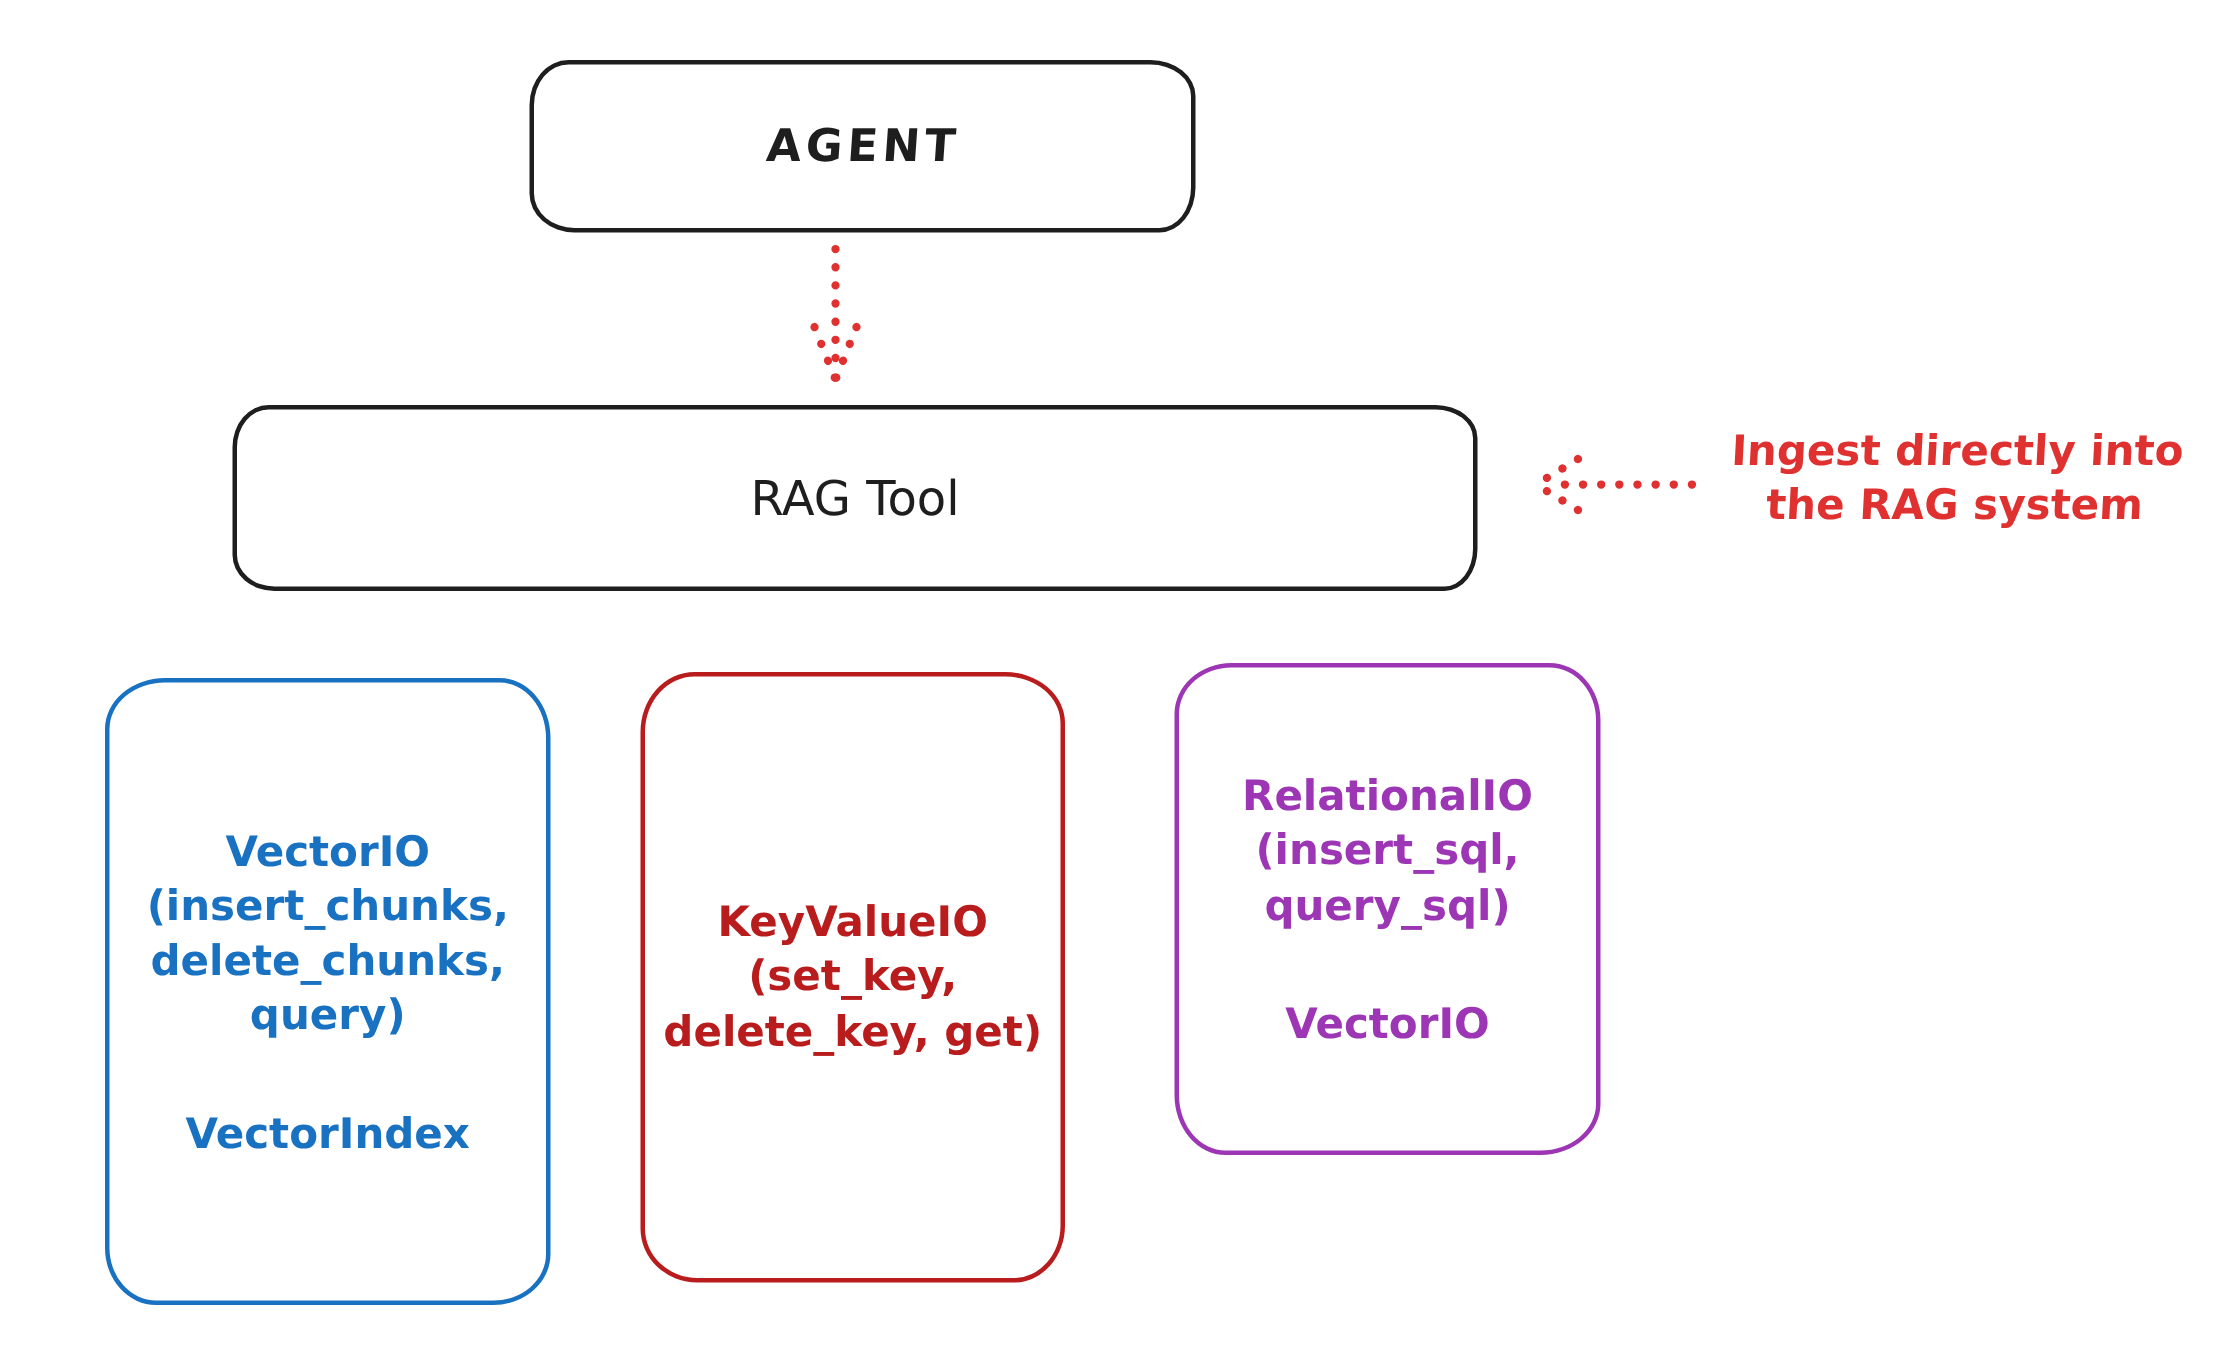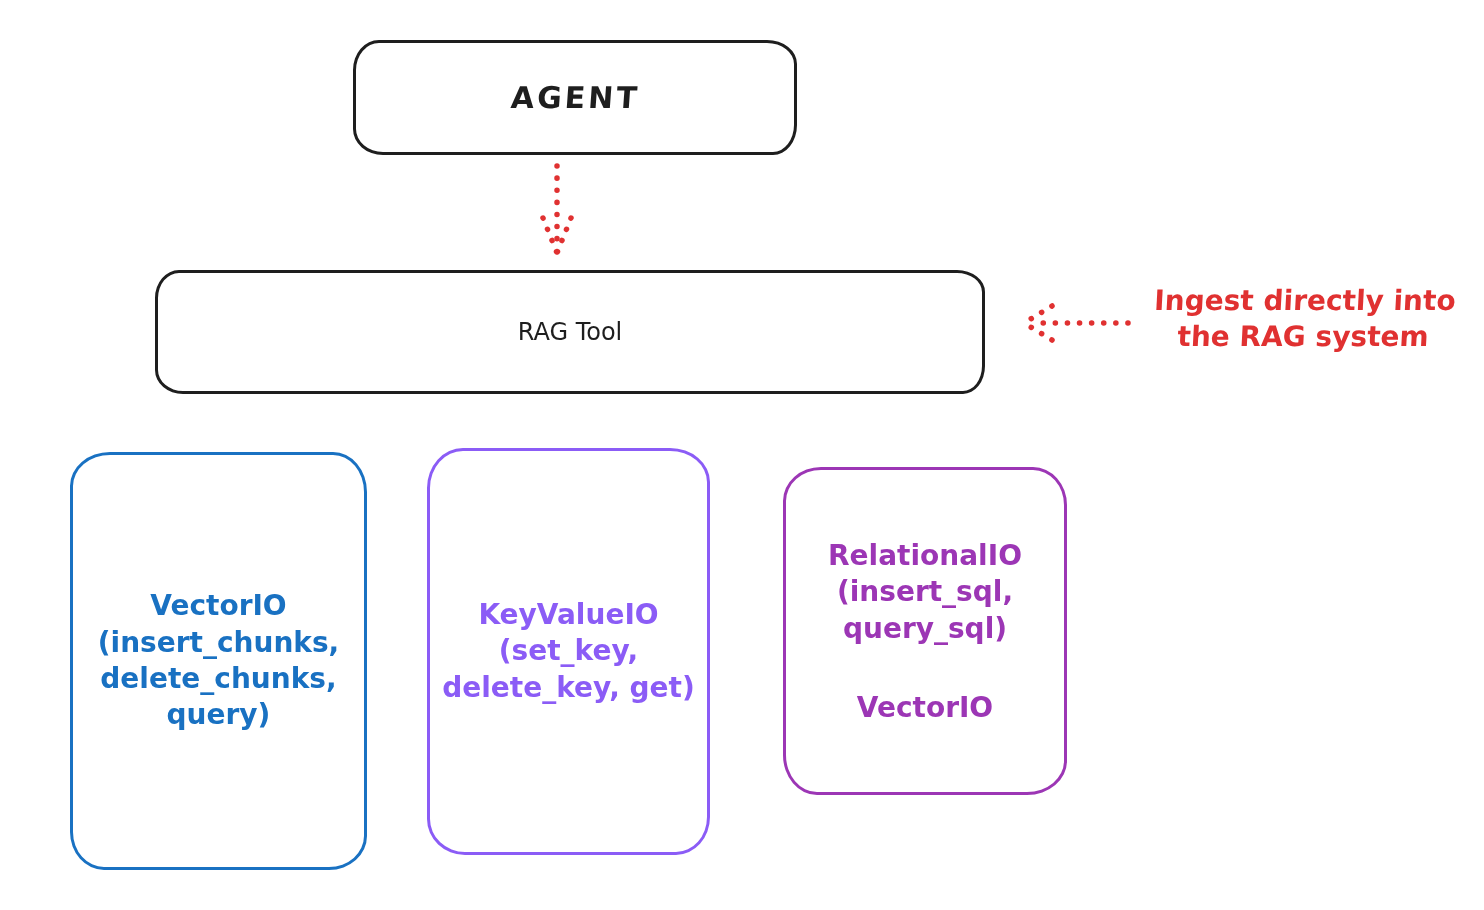--- a/index.html
+++ b/index.html
@@ -30,21 +30,21 @@
     font-weight: bold;
     letter-spacing: 3px;
     transform: skewX(-4deg);
   }
   .node-rag {
     left: 155px; top: 270px;
     width: 830px; height: 124px;
     border-radius: 24px 28px 22px 28px / 28px 22px 28px 24px;
   }
   .node-rag .node-label {
-    font-size: 24px;
+    font-size: 32px;
   }
   .arrow { position: absolute; }
   .annotation {
     position: absolute;
     left: 1124px; top: 283px;
     width: 360px;
     font-size: 28px;
     font-weight: bold;
     line-height: 1.3;
     text-align: center;
@@ -65,21 +65,21 @@
     left: 70px; top: 452px;
     width: 297px; height: 418px;
     border-radius: 40px 34px 38px 34px / 34px 40px 34px 38px;
   }
   .card-green {
     left: 427px; top: 448px;
     width: 283px; height: 407px;
     border-radius: 36px 40px 34px 38px / 40px 34px 38px 36px;
   }
   .card-purple {
-    left: 783px; top: 467px;
+    left: 783px; top: 442px;
     width: 284px; height: 328px;
     border-radius: 38px 34px 40px 34px / 34px 38px 34px 40px;
   }
   .card-title {
     font-size: 28px;
     font-weight: bold;
     line-height: 1.3;
     white-space: pre-line;
   }
   .card-index {
@@ -118,23 +118,24 @@
   </svg>
 
   <div class="annotation" style="color: rgb(224, 49, 49);">Ingest directly into
 the RAG system</div>
 
   <div class="card card-blue" style="color: rgb(25, 113, 194);">
     <div class="card-title">VectorIO
 (insert_chunks,
 delete_chunks,
 query)</div>
+    <div class="card-index">VectorIndex</div>
   </div>
 
-  <div class="card card-green" style="color: #8b5cf6;">
+  <div class="card card-green" style="color: #b91c1c;">
     <div class="card-title">KeyValueIO
 (set_key,
 delete_key, get)</div>
   </div>
 
   <div class="card card-purple" style="color: rgb(156, 54, 181);">
     <div class="card-title">RelationalIO
 (insert_sql,
 query_sql)</div>
     <div class="card-index">VectorIO</div>

